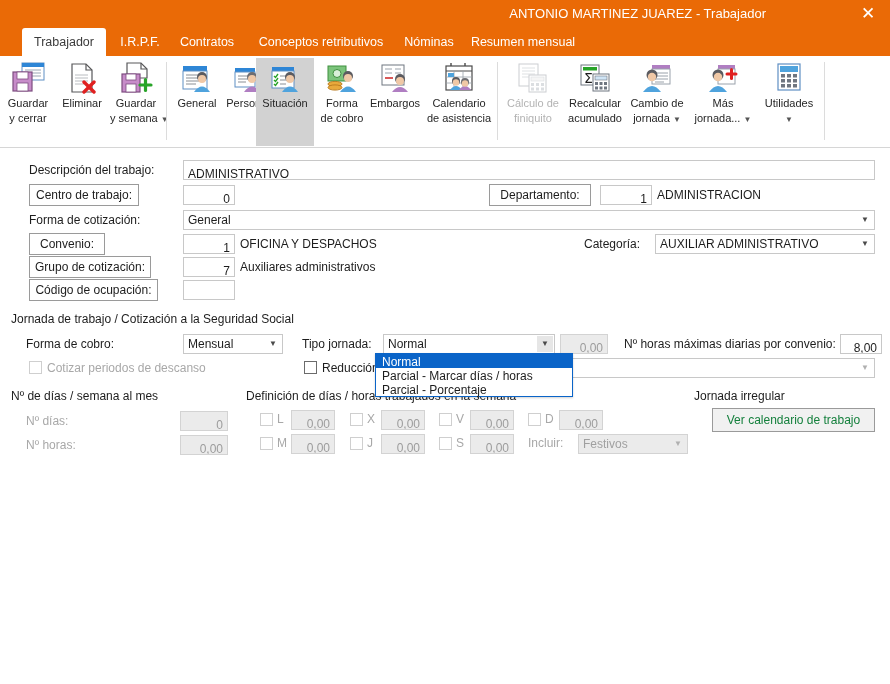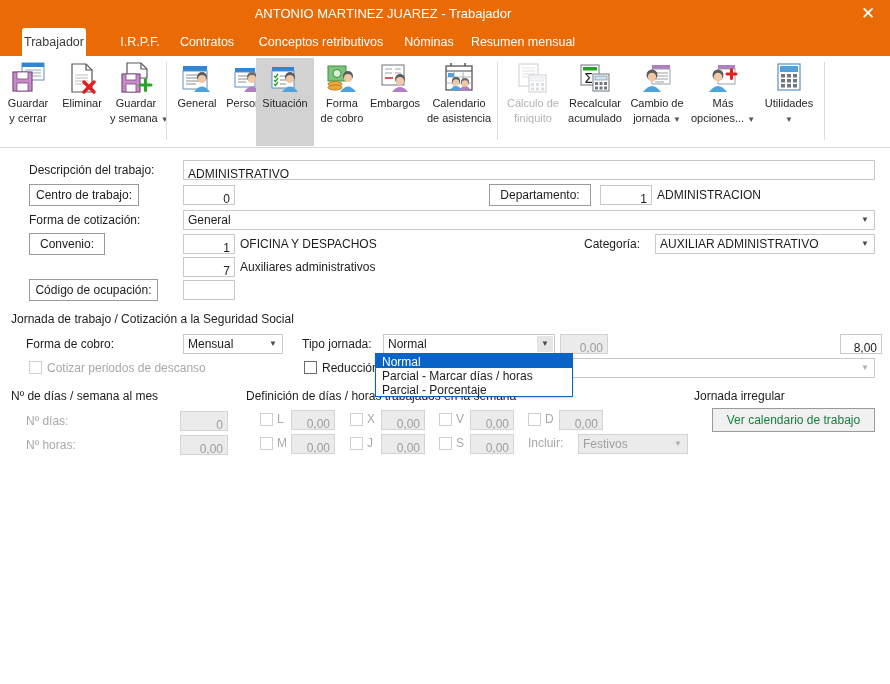--- a/index.html
+++ b/index.html
@@ -12,21 +12,21 @@
   }
   .window { position: relative; width: 890px; height: 684px; background: #ffffff; }
 
   
   .titlebar {
     position: absolute; left: 0; top: 0; width: 890px; height: 28px;
     background: #ea6a06;
   }
   .titlebar-text {
     position: absolute; left: 0; top: 0; width: 766px; height: 28px;
-    line-height: 28px; text-align: center;
+    line-height: 28px; text-align: right;
     color: #ffffff; font-size: 13px;
   }
   .close-btn {
     position: absolute; right: 0; top: 0; width: 44px; height: 28px;
     color: #ffffff; font-size: 17px; line-height: 28px; text-align: center;
     cursor: pointer; user-select: none;
   }
 
   
   .tabstrip {
@@ -125,21 +125,21 @@
 <body>
 
 <div class="window">
 
   <div class="titlebar">
     <div class="titlebar-text">ANTONIO MARTINEZ JUAREZ - Trabajador</div>
     <div class="close-btn">✕</div>
   </div>
 
   <div class="tabstrip">
-    <div class="tab active" style="left:22px;width:64px;">Trabajador</div>
+    <div class="tab active" style="left:22px;width:84px;">Trabajador</div>
     <div class="tab" style="left:110px;width:60px;">I.R.P.F.</div>
     <div class="tab" style="left:172px;width:70px;">Contratos</div>
     <div class="tab" style="left:246px;width:150px;">Conceptos retributivos</div>
     <div class="tab" style="left:398px;width:62px;">Nóminas</div>
     <div class="tab" style="left:464px;width:118px;">Resumen mensual</div>
   </div>
 
   <div class="ribbon">
 
     <div class="rbtn" style="left:2px;width:52px;">
@@ -403,21 +403,21 @@
           <g stroke="#e02020" stroke-width="3" stroke-linecap="round">
               <line x1="20" y1="12" x2="29" y2="12"></line>
               <line x1="24.5" y1="7.5" x2="24.5" y2="16.5"></line>
             </g>
           <circle cx="11" cy="13" r="5.5" fill="#5b5b60"></circle>
           <path d="M2 30 q9 -12 18 0 z" fill="#4fa3dd"></path>
           <circle cx="11" cy="15" r="4.2" fill="#f0c8a6"></circle>
         </svg>
       </div>
       <span class="lbl">Más</span>
-      <span class="lbl"><span>opciones...</span> <span class="caret-sm">▼</span></span>
+      <span class="lbl"><span>jornada...</span> <span class="caret-sm">▼</span></span>
     </div>
 
     <div class="rbtn" style="left:758px;width:62px;">
       <div class="icon-box">
         <svg width="32" height="32" viewBox="0 0 32 32">
           <rect x="5" y="2" width="22" height="26" fill="#fff" stroke="#5f8fc4" stroke-width="1.2"></rect>
           <rect x="7" y="4" width="18" height="6" fill="#4fa3dd"></rect>
           <g fill="#6f7680">
             <rect x="8" y="12" width="4" height="3.5"></rect>
               <rect x="14" y="12" width="4" height="3.5"></rect>
@@ -458,20 +458,21 @@
 
     <div class="btnlab" style="left:29px;top:84px;width:76px;">Convenio:</div>
     <div class="inp num" style="left:183px;top:85px;width:52px;">1</div>
     <div class="val" style="left:240px;top:88px;">OFICINA Y DESPACHOS</div>
     <div class="lab" style="left:584px;top:88px;">Categoría:</div>
     <div class="combo" style="left:655px;top:85px;width:220px;">
       <span>AUXILIAR ADMINISTRATIVO</span>
       <span class="arrow">▼</span>
     </div>
 
+    <div class="btnlab" style="left:29px;top:107px;width:122px;">Grupo de cotización:</div>
     <div class="inp num" style="left:183px;top:108px;width:52px;">7</div>
     <div class="val" style="left:240px;top:111px;">Auxiliares administrativos</div>
 
     <div class="btnlab" style="left:29px;top:130px;width:129px;">Código de ocupación:</div>
     <div class="inp num" style="left:183px;top:131px;width:52px;"></div>
 
     <div class="lab" style="left:11px;top:163px;font-weight:normal;">Jornada de trabajo / Cotización a la Seguridad Social</div>
 
     <div class="lab" style="left:26px;top:188px;">Forma de cobro:</div>
     <div class="combo" style="left:183px;top:185px;width:100px;">
@@ -479,20 +480,21 @@
       <span class="arrow">▼</span>
     </div>
 
     <div class="lab" style="left:302px;top:188px;">Tipo jornada:</div>
     <div class="combo" style="left:383px;top:185px;width:172px;">
       <span>Normal</span>
       <span class="arrow" style="right:1px;top:1px;width:16px;height:16px;line-height:16px;background:#e6e6e6;">▼</span>
     </div>
     <div class="inp num ro" style="left:560px;top:185px;width:48px;">0,00</div>
 
+    <div class="lab" style="left:624px;top:188px;">Nº horas máximas diarias por convenio:</div>
     <div class="inp num" style="left:840px;top:185px;width:42px;">8,00</div>
 
     <div class="cbx dim" style="left:29px;top:212px;"></div>
     <div class="lab dim" style="left:47px;top:212px;">Cotizar periodos de descanso</div>
 
     <div class="cbx" style="left:304px;top:212px;border-color:#6b6b6b;"></div>
     <div class="lab" style="left:322px;top:212px;">Reducción g</div>
     <div class="combo dim grayarrow" style="left:431px;top:209px;width:444px;">
       <span>ccionar</span>
       <span class="arrow">▼</span>

